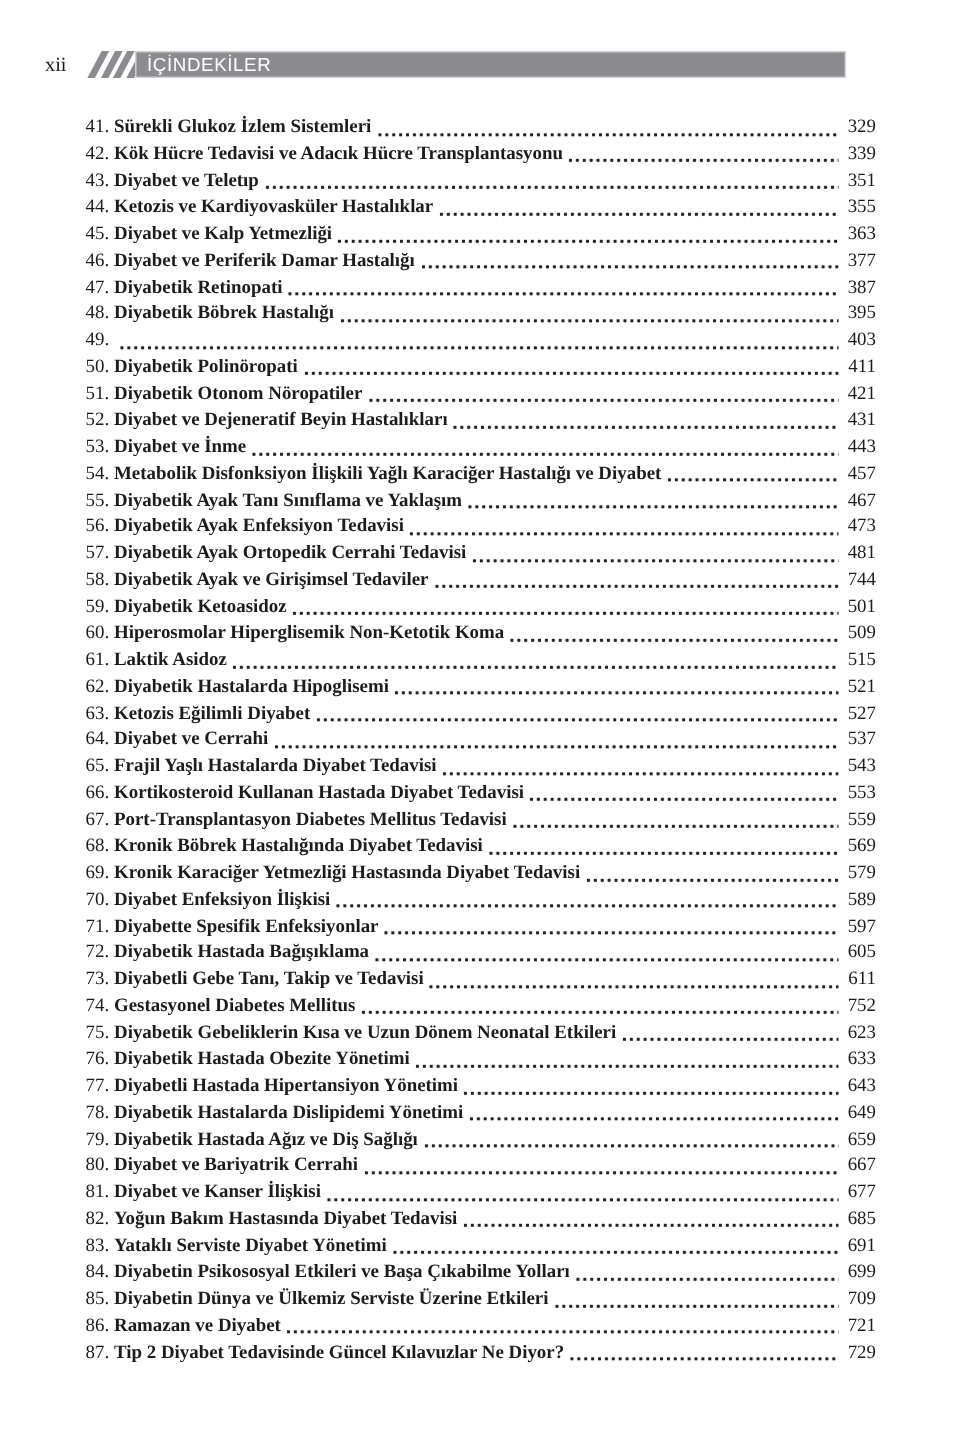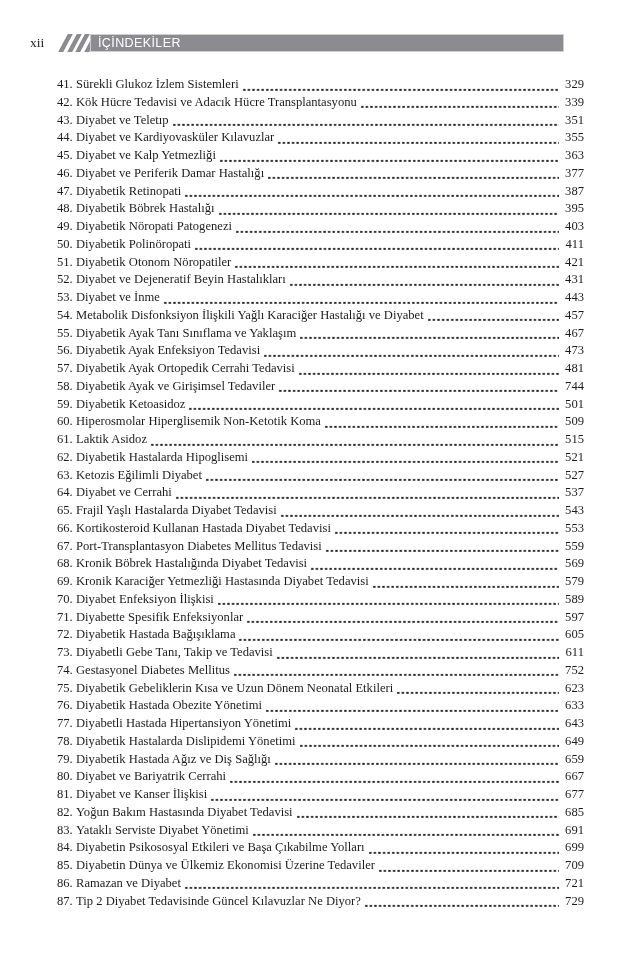--- a/index.html
+++ b/index.html
@@ -69,20 +69,21 @@
     line-height: 17.75px;
     font-size: 12.6px;
     white-space: nowrap;
   }
   .num {
     flex: 0 0 auto;
     min-width: 19px;
   }
   .title {
     flex: 0 0 auto;
+    font-weight: bold;
   }
   .leader {
     flex: 1 1 auto;
     align-self: stretch;
     margin: 0 1px 0 3px;
     background-image: radial-gradient(circle, #222222 0.95px, transparent 1.35px);
     background-size: 4.6px 17.75px;
     background-repeat: repeat-x;
     background-position: left 0 bottom -4.5px;
   }
@@ -125,21 +126,21 @@
 
   <div class="row">
     <span class="num">43.</span>
     <span class="title">Diyabet ve Teletıp</span>
     <span class="leader"></span>
     <span class="pg">351</span>
   </div>
 
   <div class="row">
     <span class="num">44.</span>
-    <span class="title">Diyabet ve Kardiyovasküler Kılavuzlar</span>
+    <span class="title">Ketozis ve Kardiyovasküler Hastalıklar</span>
     <span class="leader"></span>
     <span class="pg">355</span>
   </div>
 
   <div class="row">
     <span class="num">45.</span>
     <span class="title">Diyabet ve Kalp Yetmezliği</span>
     <span class="leader"></span>
     <span class="pg">363</span>
   </div>
@@ -160,21 +161,20 @@
 
   <div class="row">
     <span class="num">48.</span>
     <span class="title">Diyabetik Böbrek Hastalığı</span>
     <span class="leader"></span>
     <span class="pg">395</span>
   </div>
 
   <div class="row">
     <span class="num">49.</span>
-    <span class="title">Diyabetik Nöropati Patogenezi</span>
     <span class="leader"></span>
     <span class="pg">403</span>
   </div>
 
   <div class="row">
     <span class="num">50.</span>
     <span class="title">Diyabetik Polinöropati</span>
     <span class="leader"></span>
     <span class="pg">411</span>
   </div>
@@ -412,21 +412,21 @@
 
   <div class="row">
     <span class="num">84.</span>
     <span class="title">Diyabetin Psikososyal Etkileri ve Başa Çıkabilme Yolları</span>
     <span class="leader"></span>
     <span class="pg">699</span>
   </div>
 
   <div class="row">
     <span class="num">85.</span>
-    <span class="title">Diyabetin Dünya ve Ülkemiz Ekonomisi Üzerine Tedaviler</span>
+    <span class="title">Diyabetin Dünya ve Ülkemiz Serviste Üzerine Etkileri</span>
     <span class="leader"></span>
     <span class="pg">709</span>
   </div>
 
   <div class="row">
     <span class="num">86.</span>
     <span class="title">Ramazan ve Diyabet</span>
     <span class="leader"></span>
     <span class="pg">721</span>
   </div>

